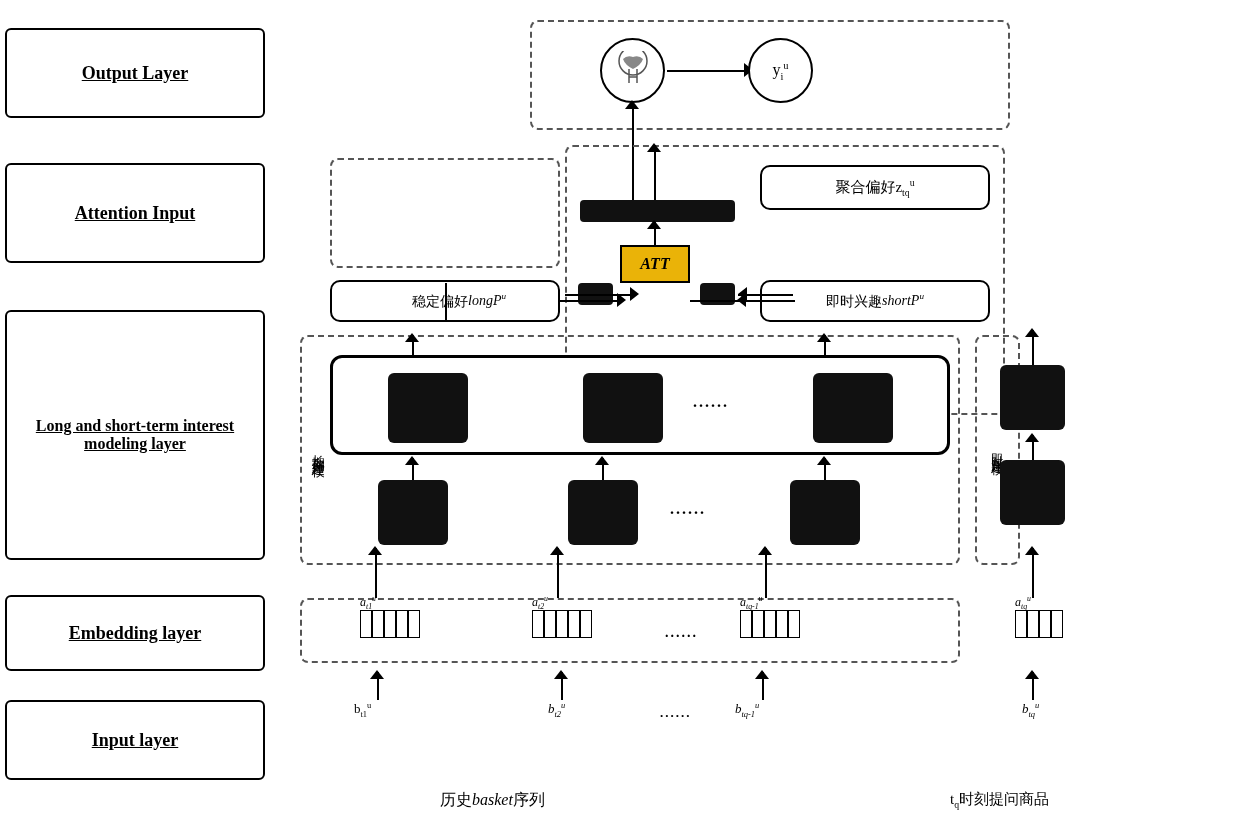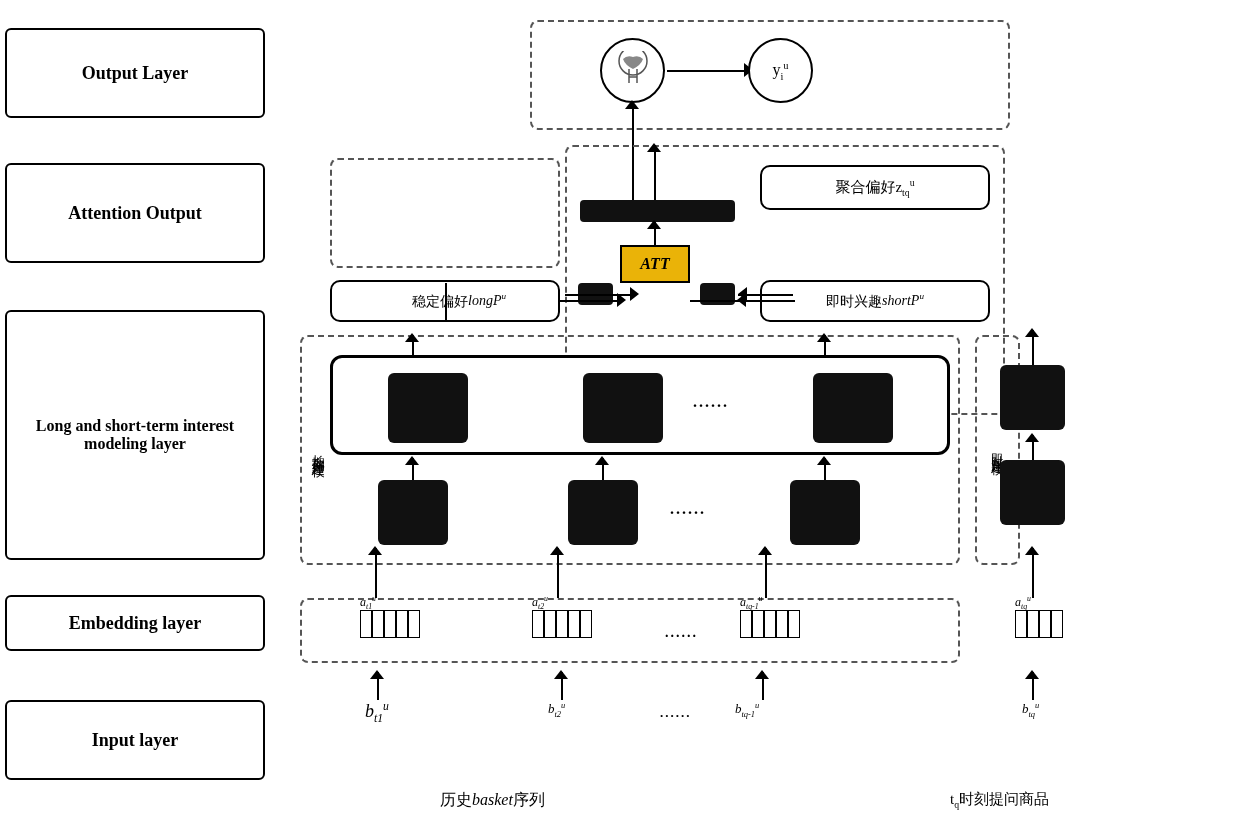--- a/index.html
+++ b/index.html
@@ -27,20 +27,21 @@
       border: 2px solid #000;
       border-radius: 6px;
       display: flex;
       align-items: center;
       justify-content: center;
       text-align: center;
       font-size: 18px;
       font-weight: bold;
       padding: 8px;
       background: #fff;
+      text-decoration: underline;
     }
 
     
     .diagram {
       position: absolute;
       left: 270px;
       top: 0;
       width: 970px;
       height: 825px;
     }
@@ -130,28 +131,28 @@
 </head>
 <body>
 
 <div class="layer-labels">
 
   <div class="layer-box" style="top:28px; height:90px; right:5px;">
     <span>Output Layer</span>
   </div>
 
   <div class="layer-box" style="top:163px; height:100px; right:5px;">
-    <span>Attention Output</span>
+    <span>Attention Input</span>
   </div>
 
   <div class="layer-box" style="top:310px; height:250px; right:5px; font-size:16px;">
     <span>Long and short-term interest modeling layer</span>
   </div>
 
-  <div class="layer-box" style="top:595px; height:56px; right:5px;">
+  <div class="layer-box" style="top:595px; height:76px; right:5px;">
     <span>Embedding layer</span>
   </div>
 
   <div class="layer-box" style="top:700px; height:80px; right:5px;">
     <span>Input layer</span>
   </div>
 </div>
 
 <div class="diagram">
 
@@ -371,21 +372,21 @@
   <div style="position:absolute; left:762px; top:435px; width:2px; height:25px; background:#000;"></div>
   <div style="position:absolute; left:755px; top:433px; width:0; height:0;
               border-left:7px solid transparent; border-right:7px solid transparent;
               border-bottom:9px solid #000;"></div>
 
   <div style="position:absolute; left:762px; top:330px; width:2px; height:35px; background:#000;"></div>
   <div style="position:absolute; left:755px; top:328px; width:0; height:0;
               border-left:7px solid transparent; border-right:7px solid transparent;
               border-bottom:9px solid #000;"></div>
 
-  <div style="position:absolute; left:95px; top:700px; font-size:18px; font-style:italic;">
+  <div style="position:absolute; left:84px; top:700px; font-size:13px; ">
     b<sub>t1</sub><sup>u</sup>
   </div>
 
   <div style="position:absolute; left:278px; top:700px; font-size:13px; font-style:italic;">
     b<sub>t2</sub><sup>u</sup>
   </div>
 
   <div class="dots" style="left:390px; top:705px; font-size:13px;">......</div>
 
   <div style="position:absolute; left:465px; top:700px; font-size:13px; font-style:italic;">

